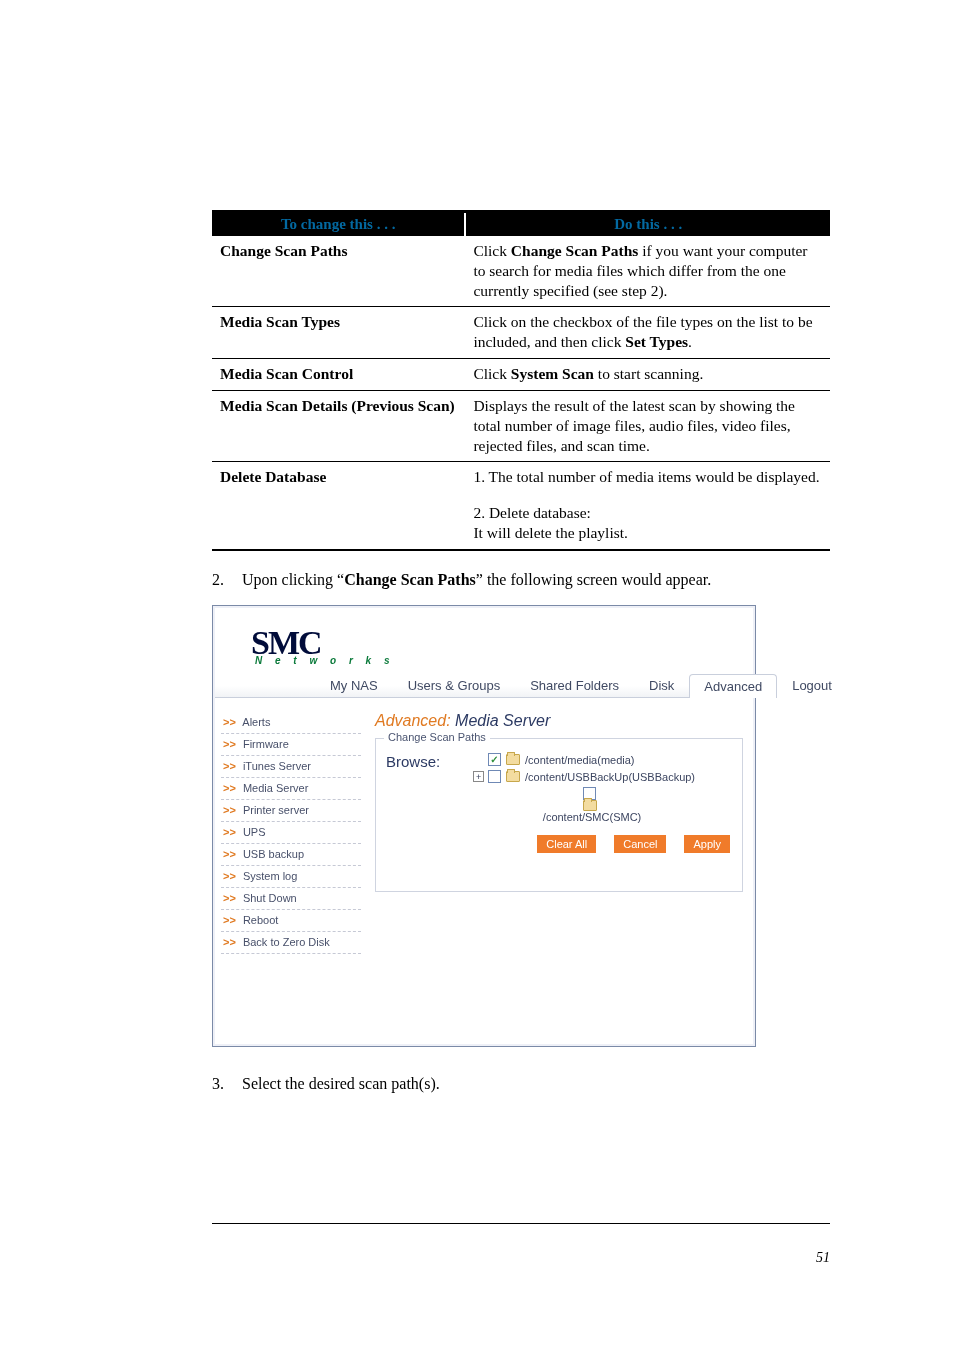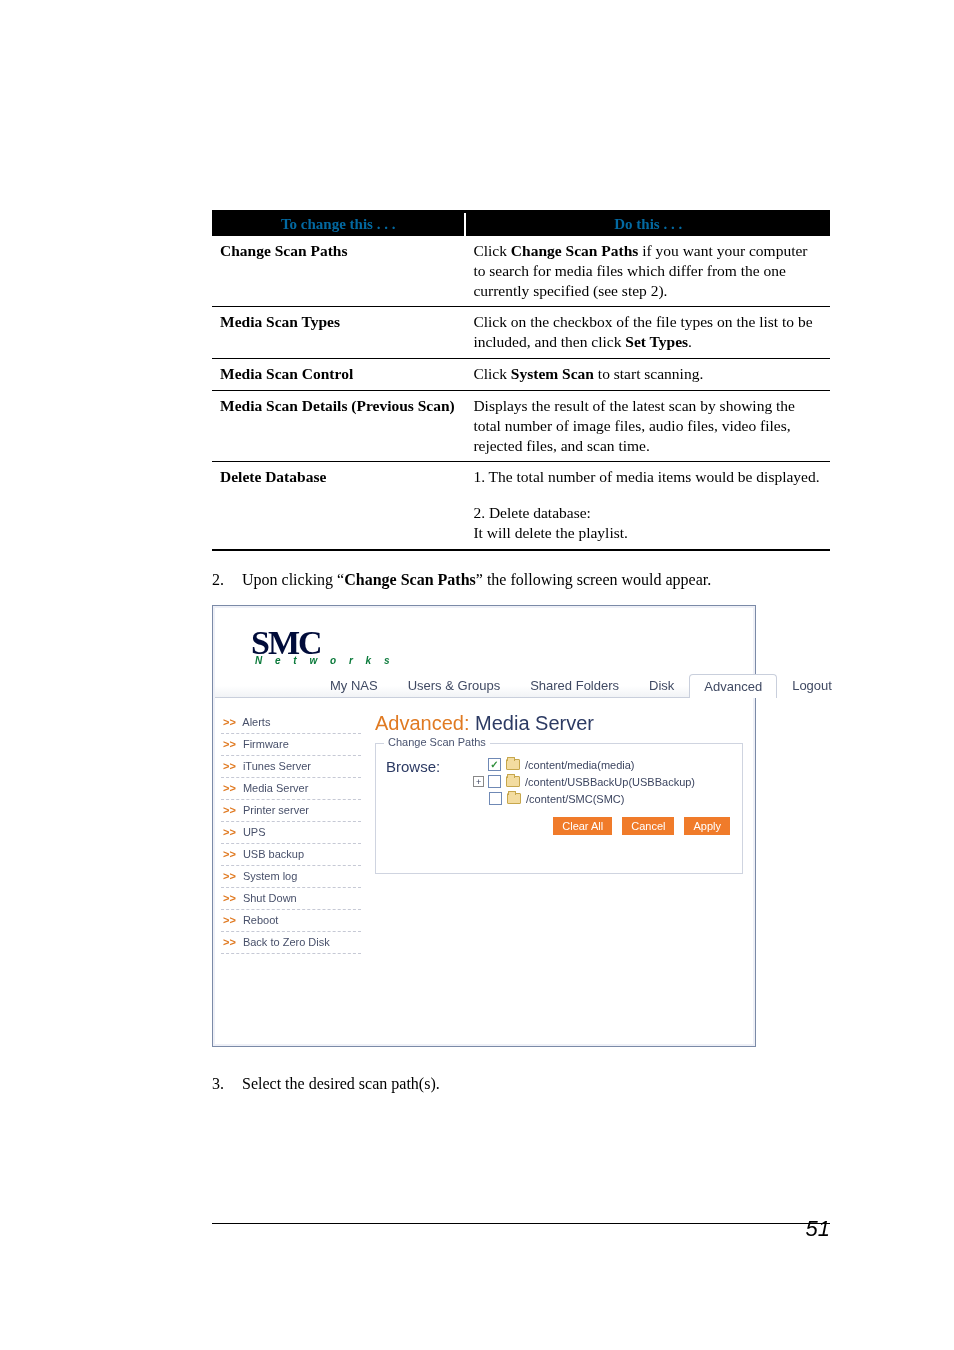--- a/index.html
+++ b/index.html
@@ -112,21 +112,21 @@
     border-bottom: 1px dashed #c6c9d5;
     font-size: 11px;
     color: #48506a;
   }
   .side-item .arr { color: #e07a22; font-weight: bold; margin-right: 4px; }
 
   .main {
     flex: 1;
     padding: 14px 10px 10px 6px;
   }
-  .main-title { font-size: 20px; font-weight: 300; color: #2c3a63; }
+  .main-title { font-size: 16px; font-weight: 300; color: #2c3a63; font-style: italic; }
   .main-title .adv { color: #e07a22; }
 
   .fieldset {
     border: 1px solid #cfd4e0;
     margin-top: 8px;
     padding: 12px 10px 38px 10px;
     position: relative;
   }
   .fieldset-legend {
     position: absolute;
@@ -155,47 +155,47 @@
   .tree-row .cb.checked::before { content: "✓"; }
   .tree-row .folder {
     width: 14px; height: 11px; background: #f3dca0;
     border: 1px solid #c7a74c; border-radius: 1px; margin-right: 5px;
     position: relative;
   }
   .tree-row .folder::before {
     content: ""; position: absolute; top: -3px; left: 0;
     width: 6px; height: 3px; background: #f3dca0; border: 1px solid #c7a74c; border-bottom: none; border-radius: 1px 1px 0 0;
   }
-  .tree-row.indent { padding-left: 16px; }
+  .tree-row.indent { padding-left: 16px; flex-direction: column; }
   .tree-row .expander {
     width: 11px; height: 11px; border: 1px solid #888; font-size: 9px;
     display: inline-flex; align-items: center; justify-content: center;
     margin-right: 4px; background: #fff;
   }
 
   .btns {
-    display: flex; gap: 10px; justify-content: flex-end; margin-top: 10px;
+    display: flex; gap: 18px; justify-content: flex-end; margin-top: 10px;
     padding-right: 2px;
   }
   .btn {
     background: #f07b2a;
     color: #fff;
     font-size: 11px;
     padding: 3px 9px;
     border: none;
     display: inline-block;
   }
 
   .page-num {
     position: absolute;
     right: 124px;
-    bottom: 108px;
+    bottom: 84px;
     font-style: italic;
-    font-size: 22px;
-    font-family: Liberation Sans, sans-serif;
+    font-size: 14px;
+    font-family: Liberation Serif, serif;
   }
   .page-rule {
     position: absolute;
     left: 212px; right: 124px;
     bottom: 126px;
     border-top: 1px solid #000;
   }
 </style>
 </head>
 <body>

